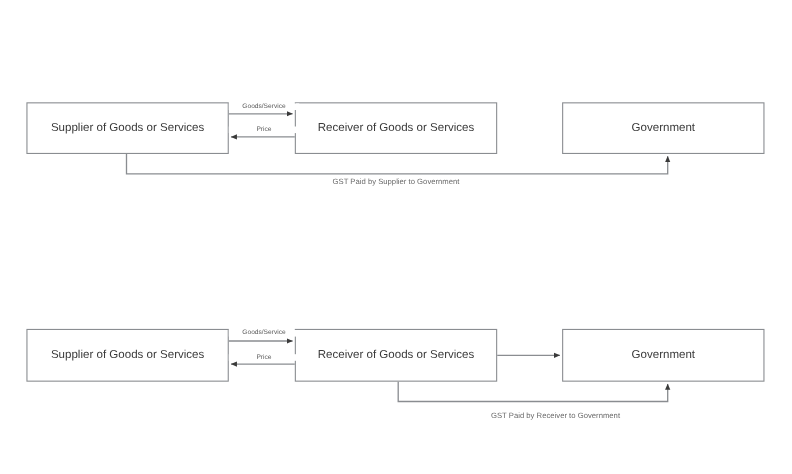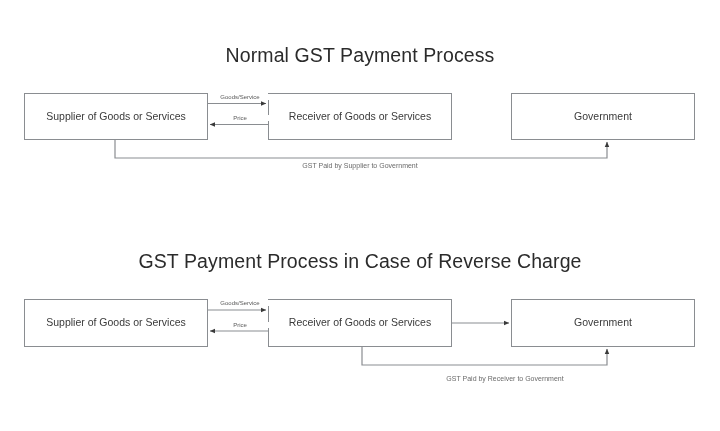--- a/index.html
+++ b/index.html
@@ -42,35 +42,33 @@
     position:absolute;color:#6a6a6a;font-size:7px;
     white-space:nowrap;line-height:1;
   }
   svg.lines{position:absolute;left:0;top:0;width:720px;height:431px;pointer-events:none;}
 </style>
 </head>
 <body>
 
 <div class="canvas">
 
-  <div class="diagram-title" id="title-1">Normal GST Payment Process</div>
 
   <div class="node-box" id="d1-supplier">Supplier of Goods or Services</div>
 
   <div class="node-box" id="d1-receiver">Receiver of Goods or Services</div>
 
   <div class="node-box" id="d1-government">Government</div>
 
   <div class="edge-label" style="left:208px;top:94px;width:60px;text-align:center;">Goods/Service</div>
 
   <div class="edge-label" style="left:208px;top:115px;width:60px;text-align:center;">Price</div>
 
   <div class="flow-label" style="left:0px;top:162px;width:720px;text-align:center;">GST Paid by Supplier to Government</div>
 
-  <div class="diagram-title" id="title-2">GST Payment Process in Case of Reverse Charge</div>
 
   <div class="node-box" id="d2-supplier">Supplier of Goods or Services</div>
 
   <div class="node-box" id="d2-receiver">Receiver of Goods or Services</div>
 
   <div class="node-box" id="d2-government">Government</div>
 
   <div class="edge-label" style="left:208px;top:300px;width:60px;text-align:center;">Goods/Service</div>
 
   <div class="edge-label" style="left:208px;top:322px;width:60px;text-align:center;">Price</div>

